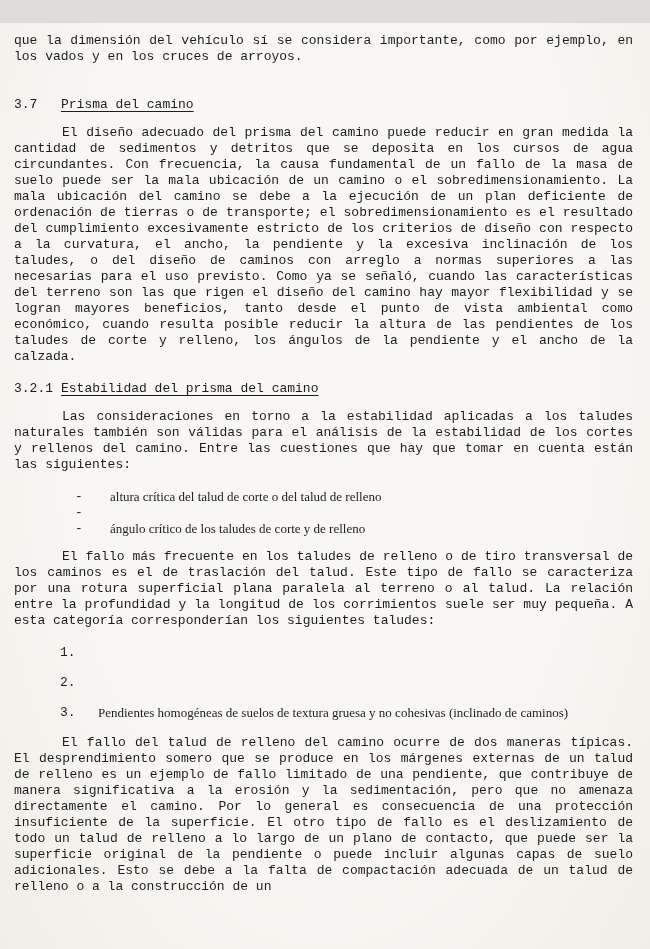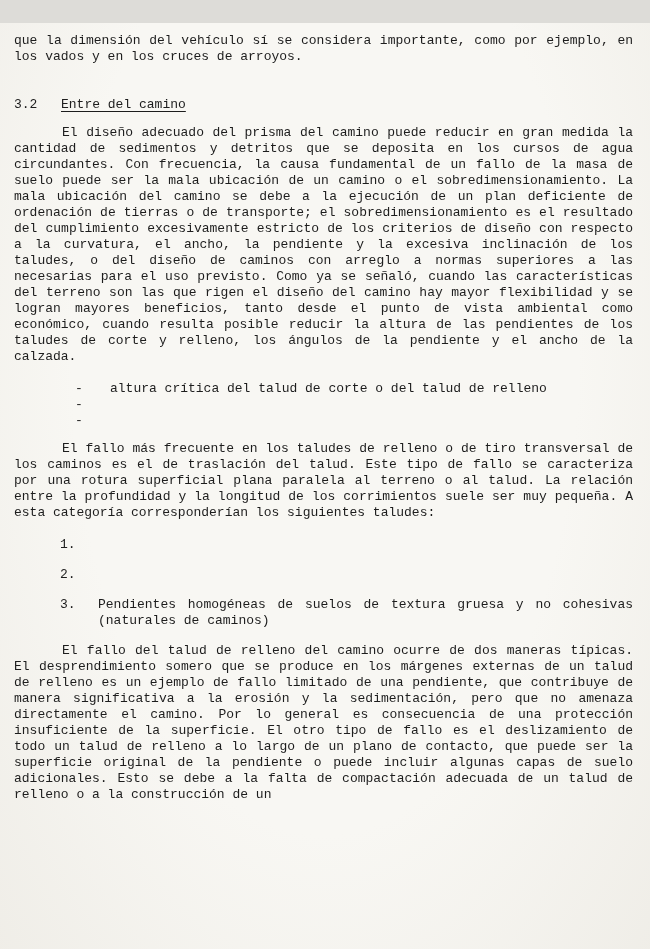--- a/index.html
+++ b/index.html
@@ -59,60 +59,66 @@
     padding-left: 46px;
     margin-bottom: 14px;
   }
   ol.num-list .marker {
     flex: none;
     width: 38px;
   }
   .item-text {
     flex: 1;
     text-align: justify;
+    font-family: Liberation Serif, serif;
   }
 </style>
 </head>
 <body>
 
 <div class="page">
 
   <p class="para continuation">que la dimensión del vehículo sí se considera importante, como por ejemplo, en los vados y en los cruces de arroyos.</p>
 
   <div class="heading">
-    <span class="sec-num">3.2</span><span class="sec-title">Entre del camino</span>
+    <span class="sec-num">3.7</span><span class="sec-title">Prisma del camino</span>
   </div>
 
   <p class="para">El diseño adecuado del prisma del camino puede reducir en gran medida la cantidad de sedimentos y detritos  que se deposita en los cursos de agua circundantes.  Con frecuencia, la causa fundamental de un fallo de la masa de suelo puede ser la mala ubicación de un camino o el sobredimensionamiento.  La mala ubicación del camino se debe a la ejecución de un plan deficiente de ordenación de tierras o de transporte; el sobredimensionamiento es el resultado del cumplimiento excesivamente estricto de los criterios de diseño con respecto a la curvatura, el ancho, la pendiente y la excesiva inclinación de los taludes, o del diseño de caminos con arreglo a normas superiores a las necesarias para el uso previsto.  Como ya se señaló, cuando las características del terreno son las que rigen el diseño del camino hay mayor flexibilidad y se logran mayores beneficios, tanto desde el punto de vista ambiental como económico, cuando resulta posible reducir la altura de las pendientes de los taludes de corte y relleno, los ángulos de la pendiente y el ancho de la calzada.</p>
 
+  <div class="heading second">
+    <span class="sec-num">3.2.1</span><span class="sec-title">Estabilidad del prisma del camino</span>
+  </div>
 
+  <p class="para">Las consideraciones en torno a la estabilidad aplicadas a los taludes naturales también son válidas para el análisis de la estabilidad de los cortes y rellenos del camino.  Entre las cuestiones que hay que tomar en cuenta están las siguientes:</p>
 
   <ul class="dash-list">
     <li>
       <span class="marker">-</span>
       <span class="item-text">altura crítica del talud de corte o del talud de relleno</span>
     </li>
     <li>
       <span class="marker">-</span>
     </li>
     <li>
       <span class="marker">-</span>
+      <span class="item-text">ángulo crítico de los taludes de corte y de relleno</span>
     </li>
   </ul>
 
   <p class="para">El fallo más frecuente en los taludes de relleno o de tiro transversal de los caminos es el de traslación del talud.  Este tipo de fallo se caracteriza por una rotura superficial plana paralela al terreno o al talud. La relación entre la profundidad y la longitud de los corrimientos suele ser muy pequeña.  A esta categoría corresponderían los siguientes taludes:</p>
 
   <ol class="num-list">
     <li>
       <span class="marker">1.</span>
     </li>
     <li>
       <span class="marker">2.</span>
     </li>
     <li>
       <span class="marker">3.</span>
-      <span class="item-text">Pendientes homogéneas de suelos de textura gruesa y no cohesivas (naturales de caminos)</span>
+      <span class="item-text">Pendientes homogéneas de suelos de textura gruesa y no cohesivas (inclinado de caminos)</span>
     </li>
   </ol>
 
   <p class="para">El fallo del talud de relleno del camino ocurre de dos maneras típicas.  El desprendimiento somero que se produce en los márgenes externas de un talud de relleno es un ejemplo de fallo limitado de una pendiente, que contribuye de manera significativa a la erosión y la sedimentación, pero que no amenaza directamente el camino.  Por lo general es consecuencia de una protección insuficiente de la superficie.  El otro tipo de fallo es el deslizamiento de todo un talud de relleno a lo largo de un plano de contacto, que puede ser la superficie original de la pendiente o puede incluir algunas capas de suelo adicionales.  Esto se debe a la falta de compactación adecuada de un talud de relleno o a la construcción de un</p>
 
 </div>
 
 </body></html>

